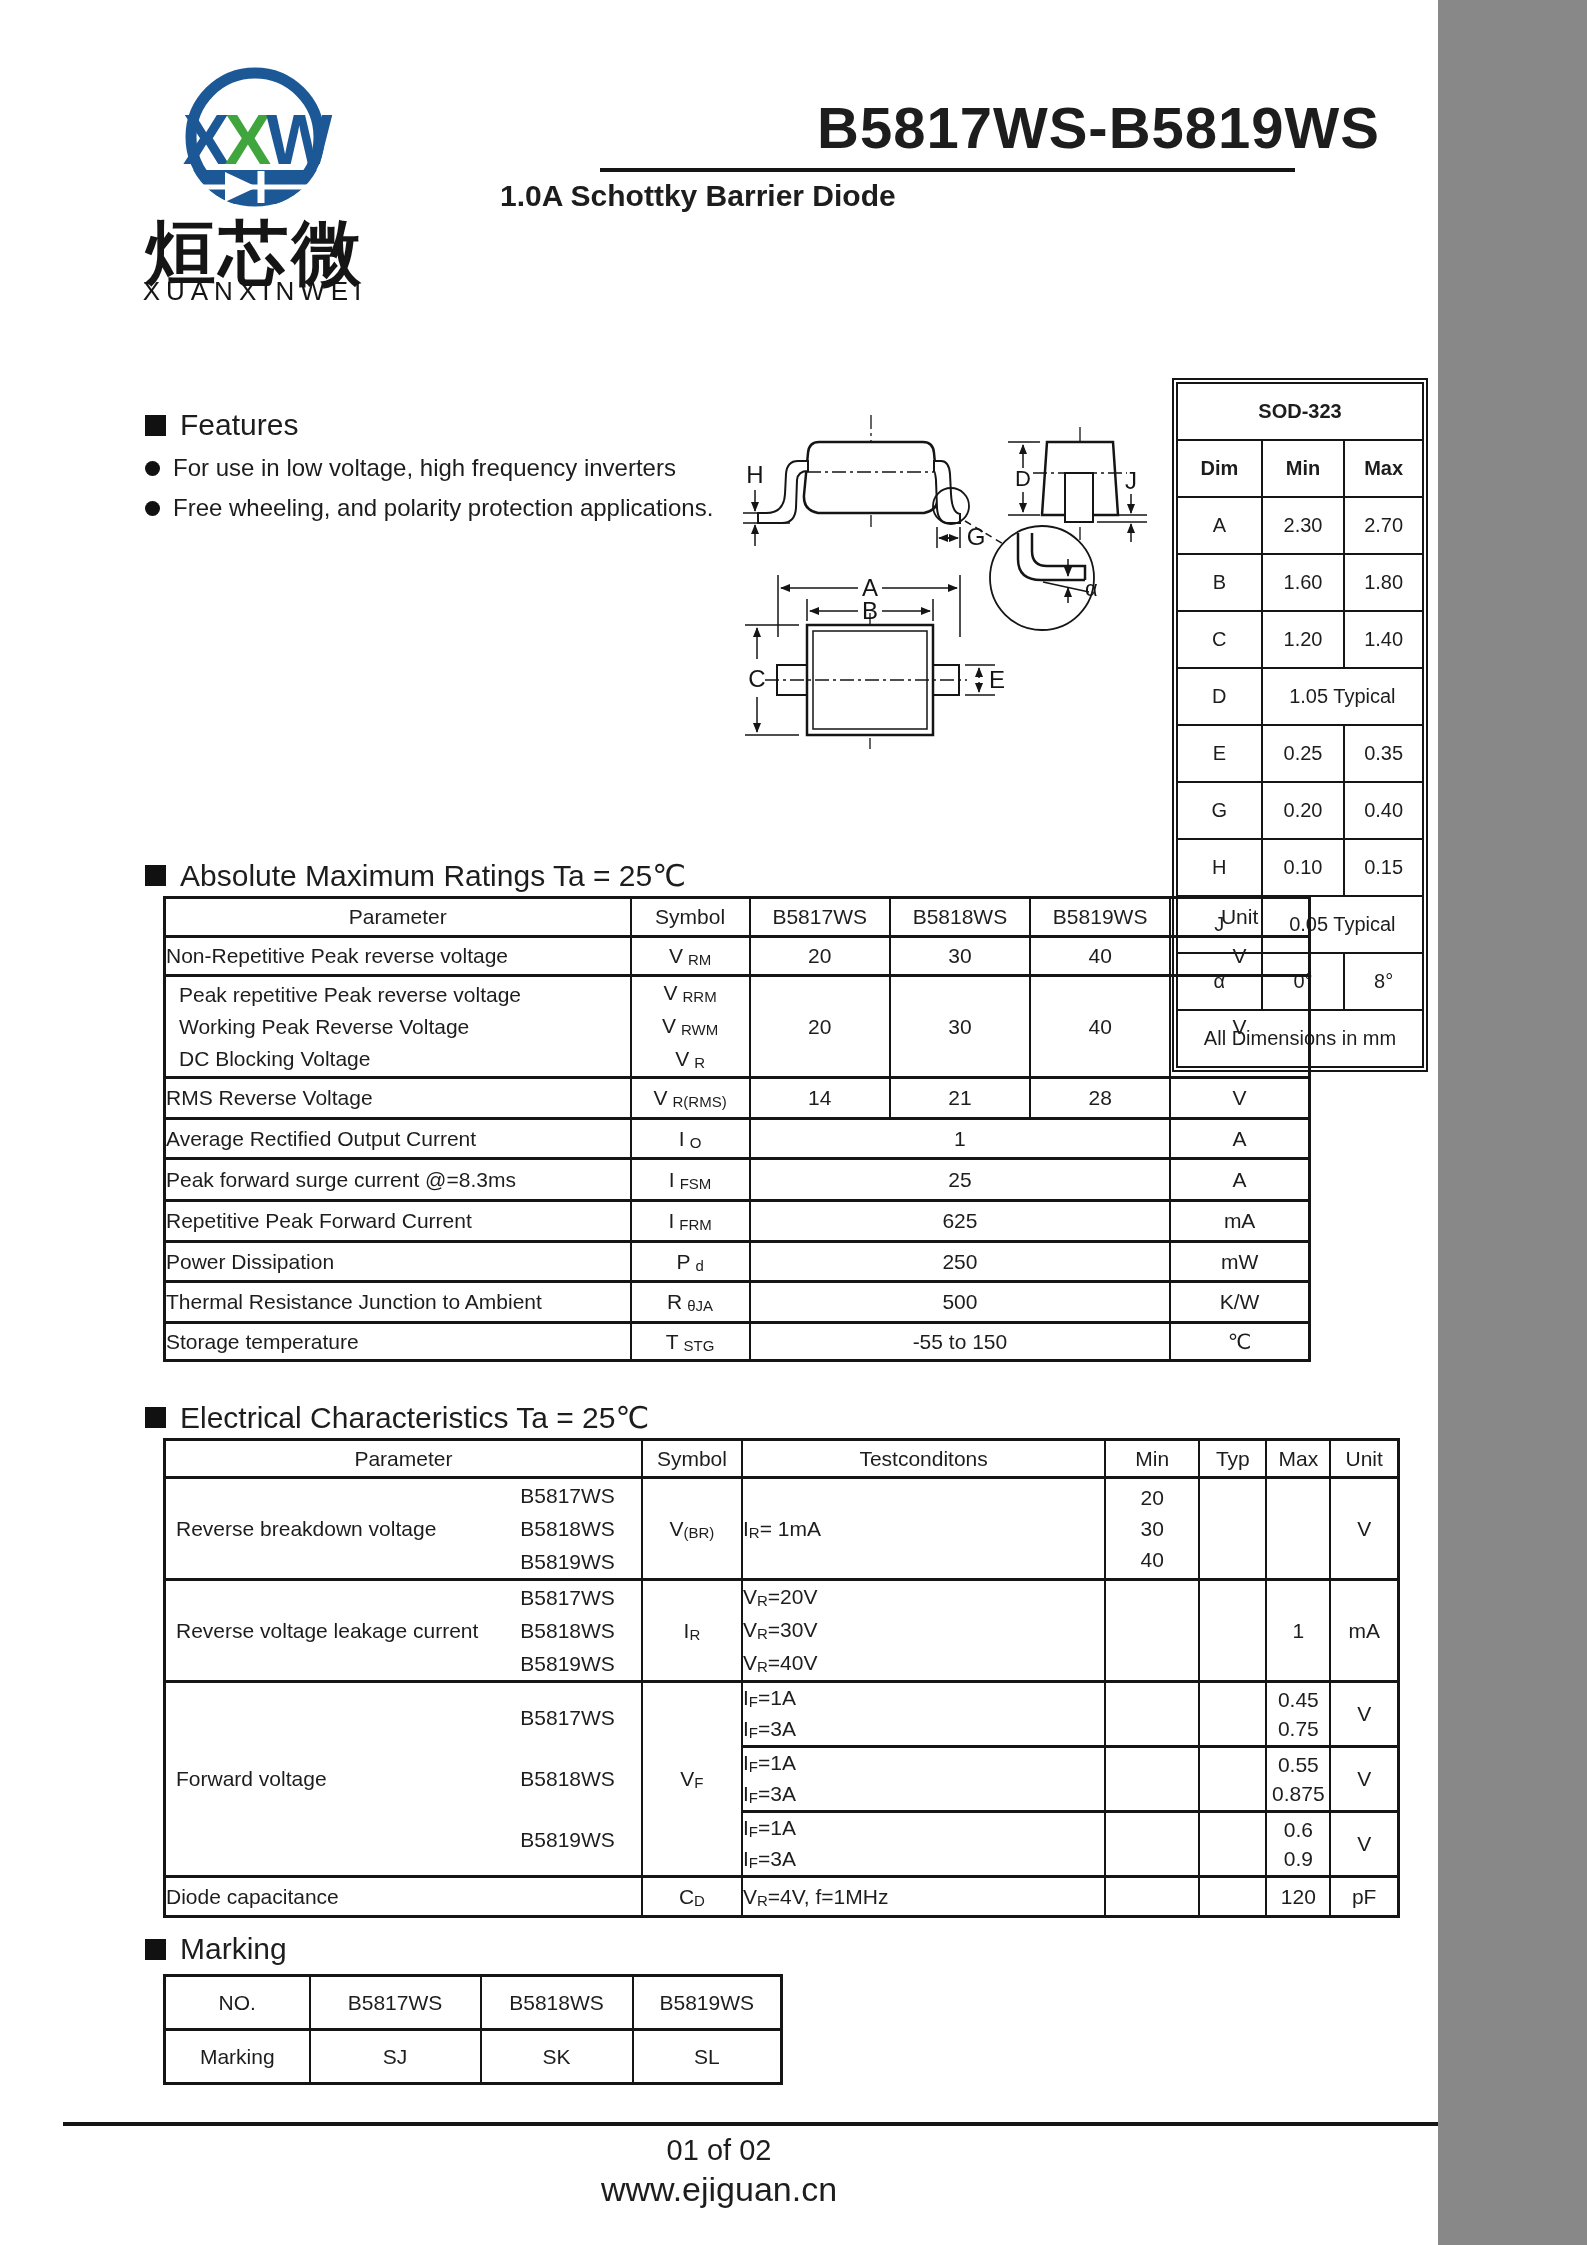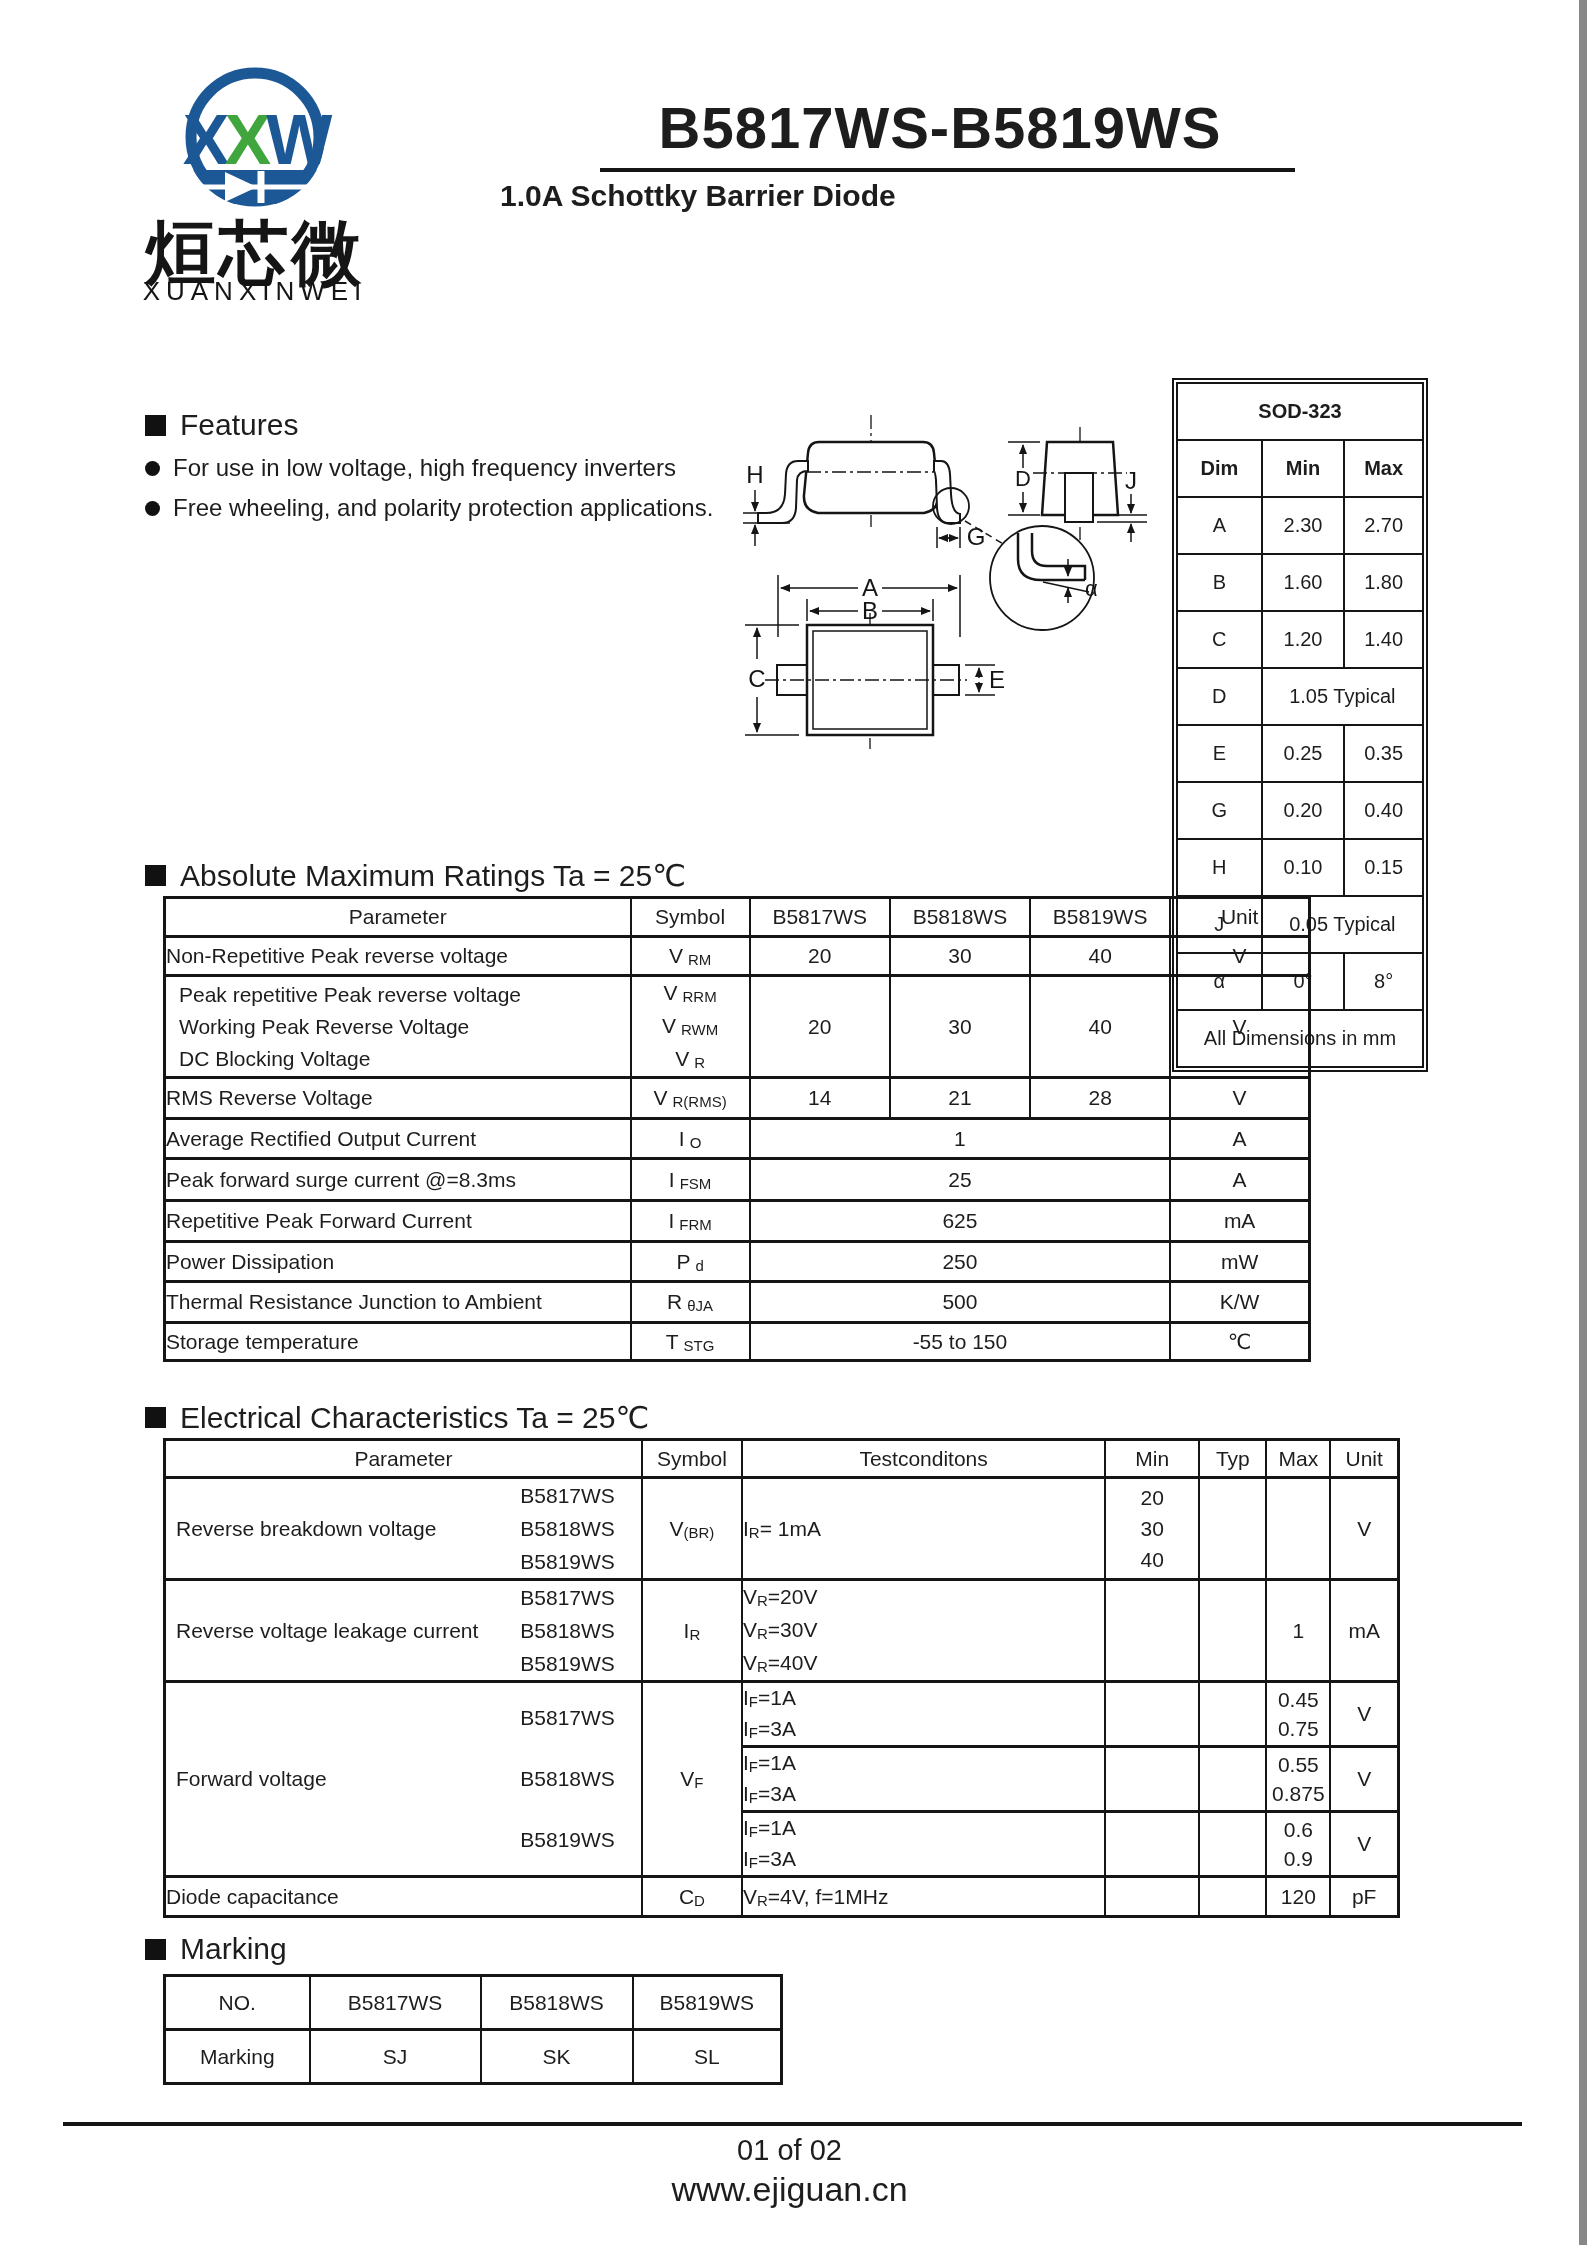--- a/index.html
+++ b/index.html
@@ -1,16 +1,16 @@
 <!DOCTYPE html>
 <html><head>
 <meta charset="utf-8">
 <style>
   html,body{margin:0;padding:0;background:#888;}
-  .page{position:relative;width:1579px;height:2245px;background:#ffffff;
+  .page{position:relative;width:1438px;height:2245px;background:#ffffff;
         font-family:"Liberation Sans","DejaVu Sans",sans-serif;color:#1d1d1d;overflow:hidden;}
   .abs{position:absolute;}
   
   .sec-h{display:flex;align-items:center;gap:14px;font-size:30px;color:#1d1d1d;}
   .sq{width:21px;height:21px;background:#111;flex:0 0 auto;}
   .feat-item{display:flex;align-items:center;gap:13px;font-size:24px;}
   .dot{width:15px;height:15px;border-radius:50%;background:#111;flex:0 0 auto;}
   
   .title{font-size:58px;font-weight:bold;text-align:center;letter-spacing:1px;}
   .subtitle{font-size:30px;font-weight:bold;text-align:left;}
@@ -62,21 +62,21 @@
     <text x="130" y="112" text-anchor="middle" font-size="70" font-weight="bold" letter-spacing="-5"><tspan fill="#1c5796">X</tspan><tspan fill="#3fa53c">X</tspan><tspan fill="#1c5796">W</tspan></text>
     <g>
       <line x1="72" y1="135" x2="188" y2="135" stroke="#fff" stroke-width="5"></line>
       <polygon points="100,120 100,150 132,135" fill="#fff"></polygon>
       <line x1="136" y1="119" x2="136" y2="151" stroke="#fff" stroke-width="7"></line>
     </g>
     <text x="130" y="225" text-anchor="middle" font-size="70" font-weight="bold" letter-spacing="3" fill="#111">烜芯微</text>
     <text x="130" y="248" text-anchor="middle" font-size="26" letter-spacing="6" fill="#111">XUANXINWEI</text>
   </svg>
 
-  <div class="abs title" style="left:500px;top:94px;width:880px;">B5817WS-B5819WS</div>
+  <div class="abs title" style="left:500px;top:94px;width:880px;text-align:right;">B5817WS-B5819WS</div>
   <div class="abs rule" style="left:600px;top:168px;width:695px;height:4px;"></div>
   <div class="abs subtitle" style="left:500px;top:179px;width:880px;">1.0A Schottky Barrier Diode</div>
 
   <div class="abs sec-h" style="left:145px;top:408px;">
     <span class="sq"></span>
     <span>Features</span>
   </div>
   <div class="abs feat-item" style="left:145px;top:494px;">
     <span class="dot"></span>
     <span>Free wheeling, and polarity protection applications.</span>

